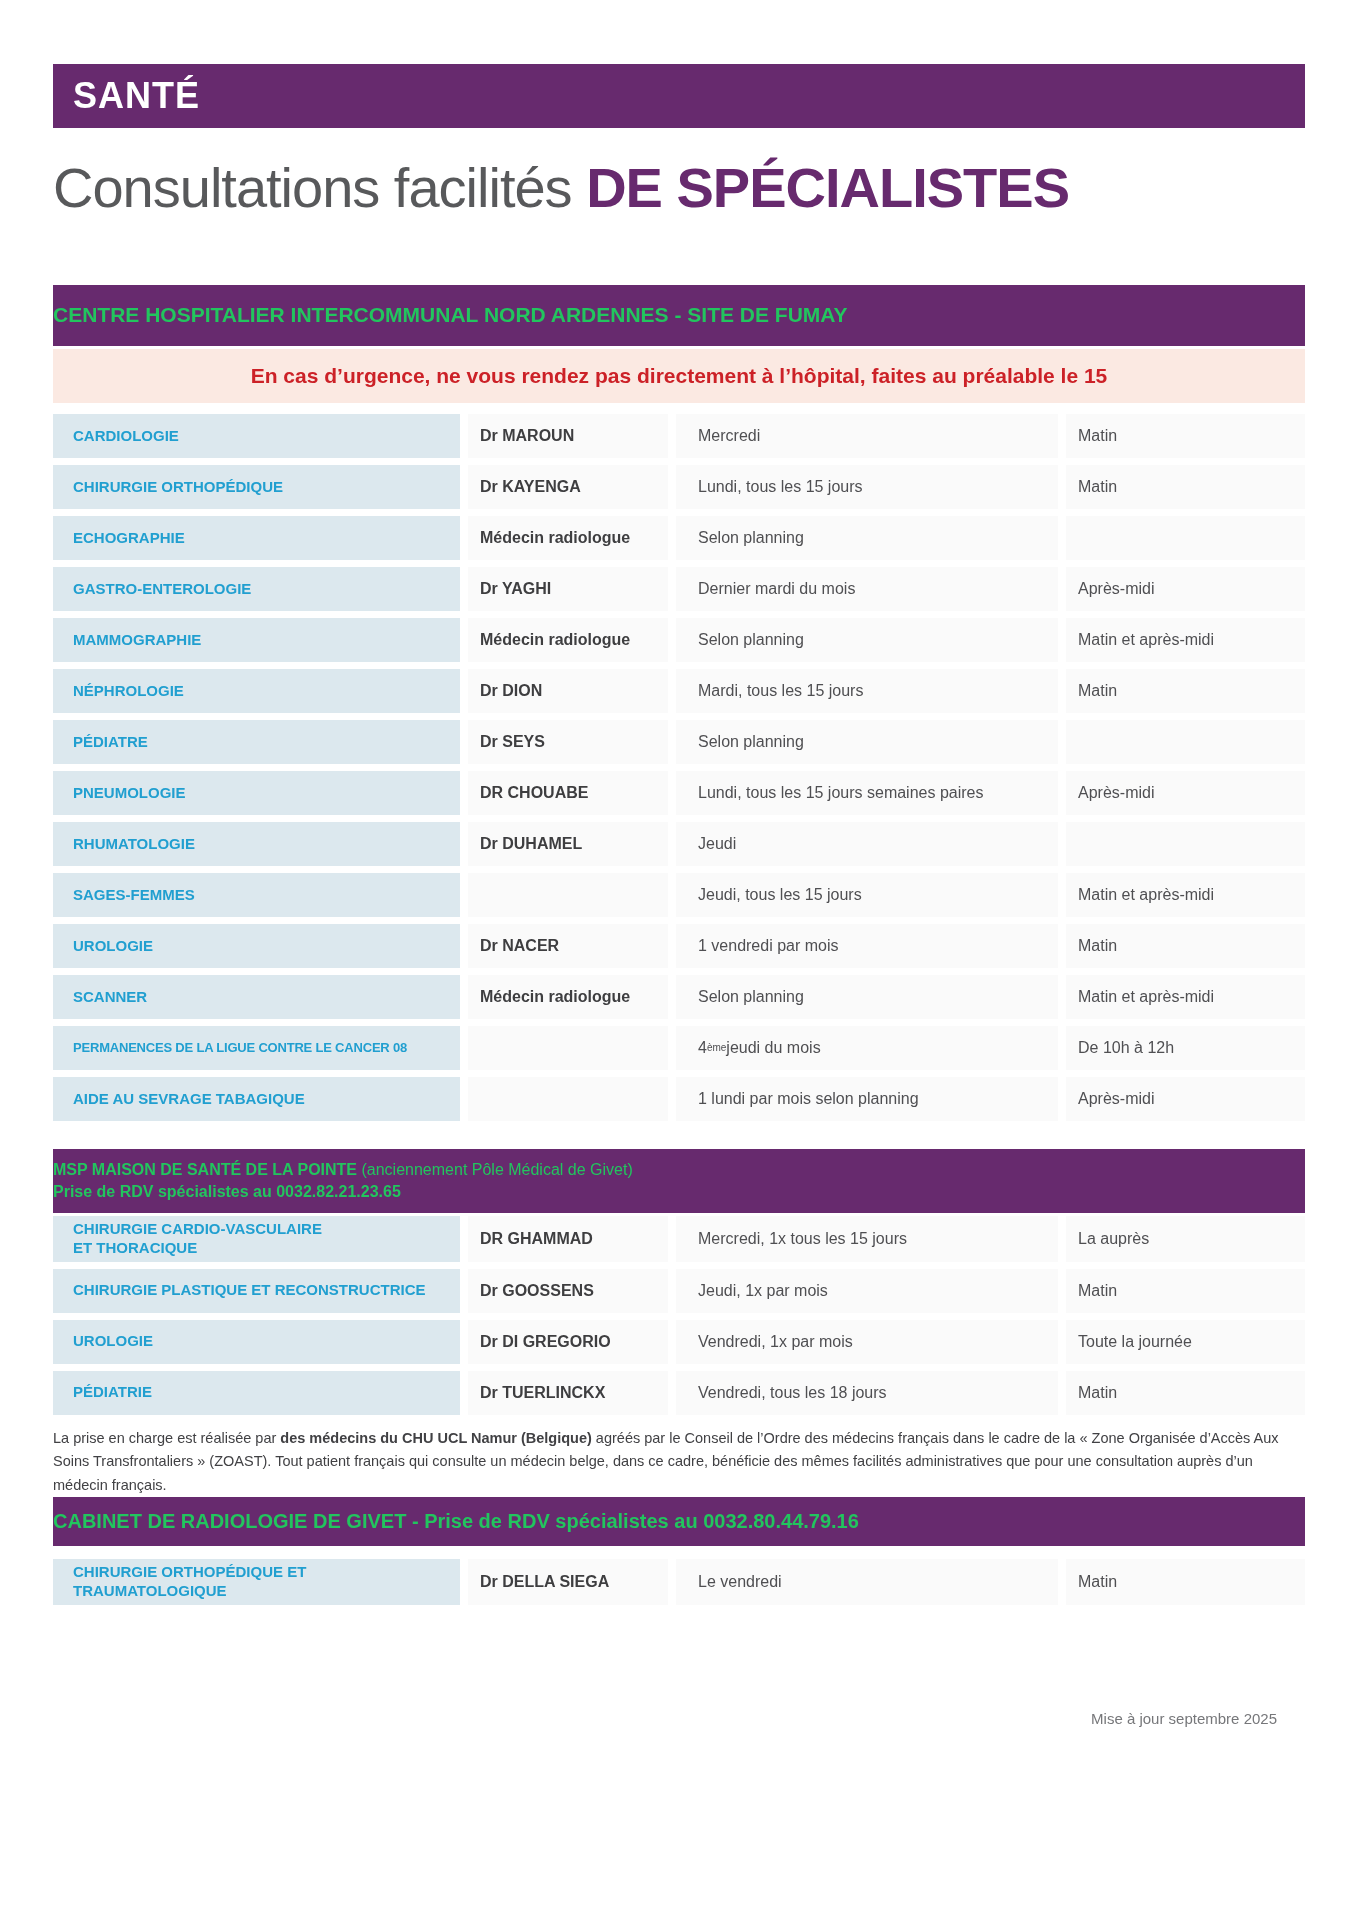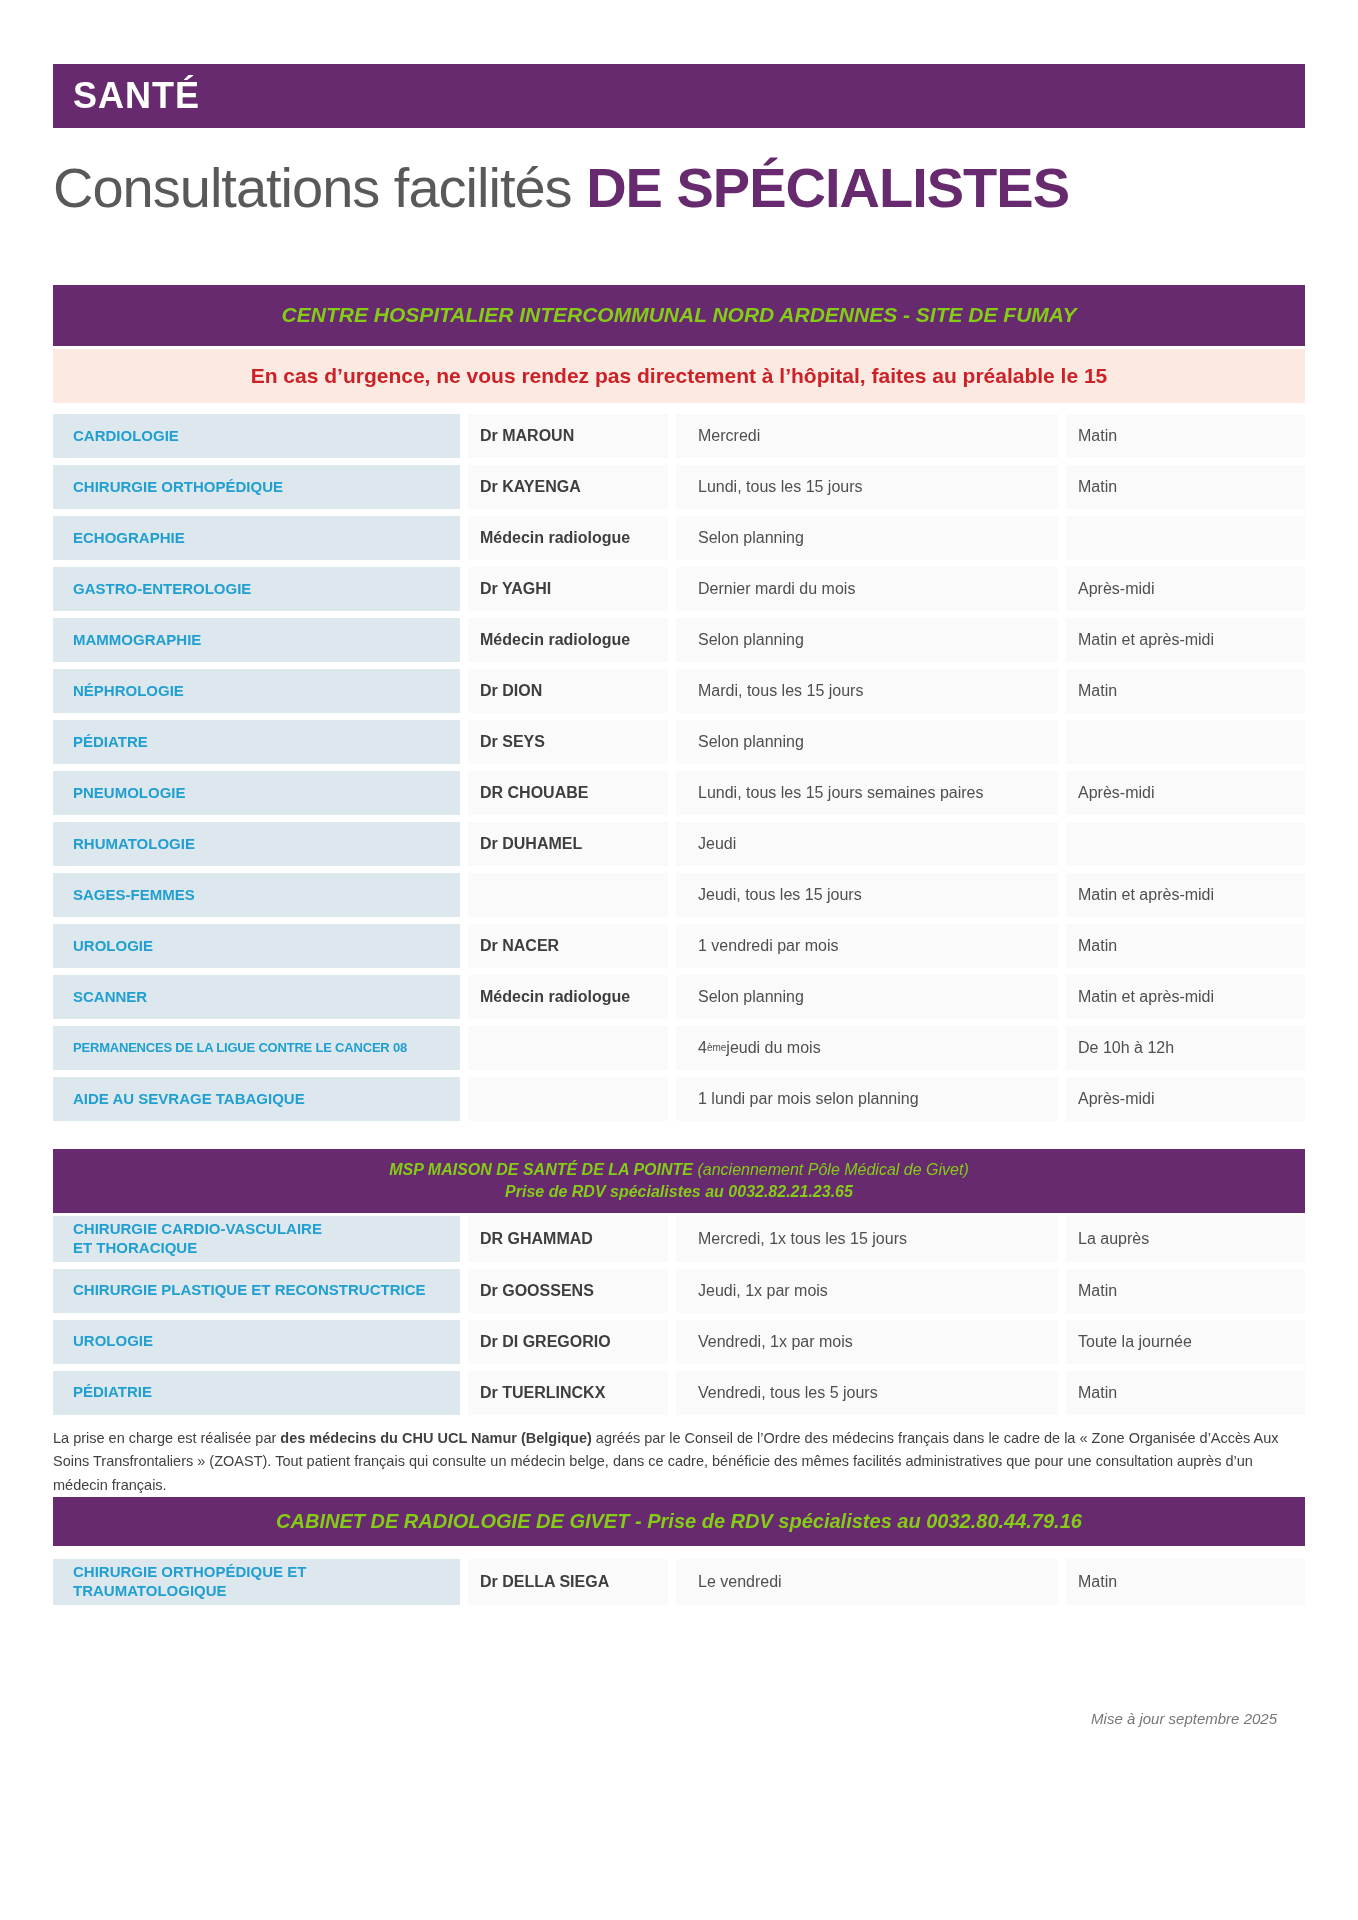--- a/index.html
+++ b/index.html
@@ -32,23 +32,22 @@
   
   .title{
     margin-top:30px;font-size:56px;line-height:1.08;letter-spacing:-1px;
     white-space:nowrap;
   }
   .title .t-reg{color:#58595B;font-weight:400;}
   .title .t-bold{color:var(--purple);font-weight:800;}
 
   
   .banner{
-    background:var(--purple);color:#84cc16;text-align:center;
+    background:var(--purple);color:#22c55e;text-align:left;
     font-weight:700;
-    font-style:italic;
   }
   .banner-fumay{margin-top:67px;padding:14px 0;font-size:21px;line-height:1.55;}
   .banner-msp{margin-top:28px;padding:10px 0;font-size:16px;line-height:1.38;}
   .banner-msp .r{font-weight:400;}
   .banner-givet{padding:11px 0;font-size:20px;line-height:1.35;}
 
   
   .warning{
     margin-top:3px;background:var(--warnbg);color:var(--warnred);
     text-align:center;font-weight:700;font-size:21px;padding:15px 0;
@@ -72,21 +71,21 @@
   .day sup{font-size:10px;line-height:0;}
 
   
   .note{
     margin-top:12px;font-size:14.5px;line-height:1.62;color:#414144;
   }
   .note strong{font-weight:700;}
 
   
   .footer{
-    margin-top:105px;text-align:right;font-style:italic;
+    margin-top:105px;text-align:right;
     font-size:15px;color:#76777A;padding-right:28px;
   }
 </style>
 </head>
 <body>
 
 <div class="content">
 
   <div class="kicker">
     <span>SANTÉ</span>
@@ -216,21 +215,21 @@
       </div>
       <div class="trow">
         <div class="cell spec">UROLOGIE</div>
         <div class="cell doc">Dr DI GREGORIO</div>
         <div class="cell day">Vendredi, 1x par mois</div>
         <div class="cell time">Toute la journée</div>
       </div>
       <div class="trow">
         <div class="cell spec">PÉDIATRIE</div>
         <div class="cell doc">Dr TUERLINCKX</div>
-        <div class="cell day">Vendredi, tous les 5 jours</div>
+        <div class="cell day">Vendredi, tous les 18 jours</div>
         <div class="cell time">Matin</div>
       </div>
     </div>
 
     <p class="note"><span>La prise en charge est réalisée par </span><strong>des médecins du CHU UCL Namur (Belgique)</strong><span> agréés par le Conseil de l’Ordre des médecins français dans le cadre de la « Zone Organisée d’Accès Aux Soins Transfrontaliers » (ZOAST). Tout patient français qui consulte un médecin belge, dans ce cadre, bénéficie des mêmes facilités administratives que pour une consultation auprès d’un médecin français.</span></p>
   </section>
 
   <section>
     <div class="banner banner-givet">
       <div>CABINET DE RADIOLOGIE DE GIVET - Prise de RDV spécialistes au 0032.80.44.79.16</div>

